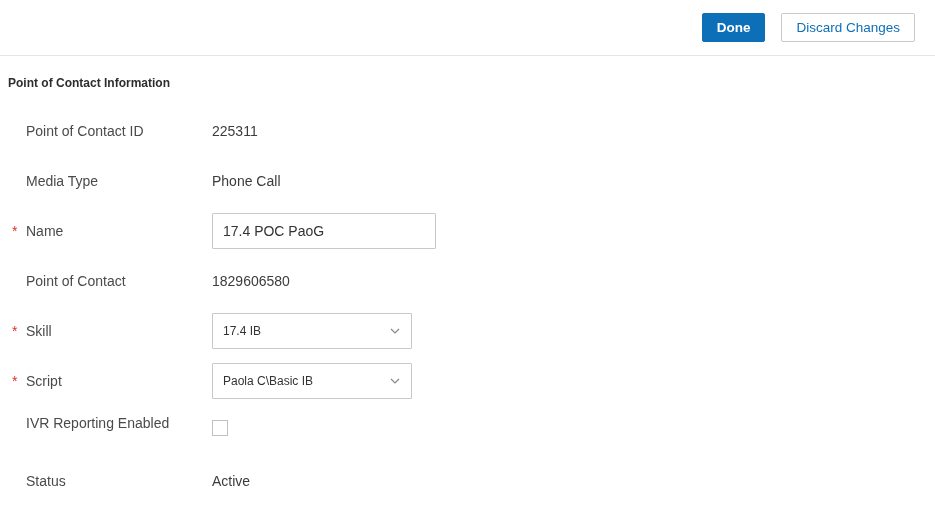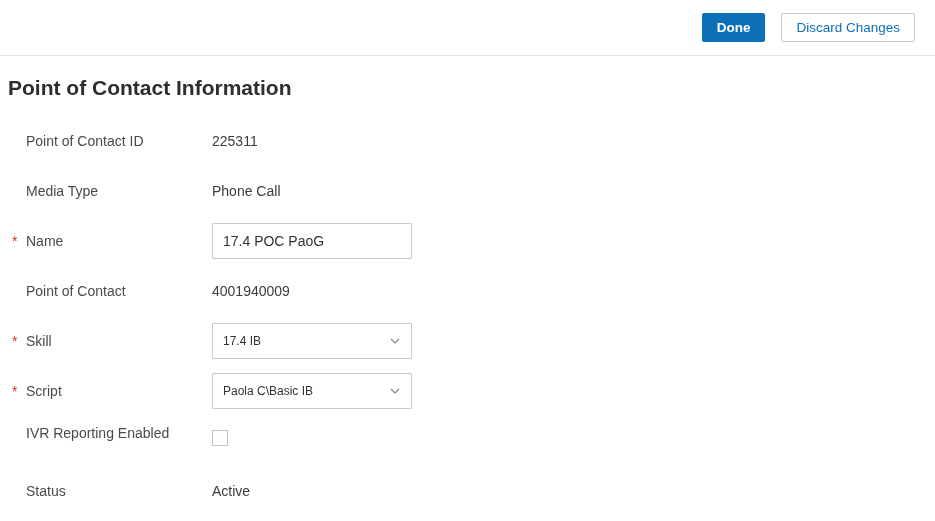--- a/index.html
+++ b/index.html
@@ -37,21 +37,21 @@
       color: #fff;
       border: 1px solid #0e6fb9;
       font-weight: 600;
     }
     .btn-secondary {
       background: #fff;
       color: #0e6fb9;
       border: 1px solid #c9c9c9;
     }
     .section-title {
-      font-size: 21px;
+      font-size: 12px;
       font-weight: 600;
       color: #2e2e2e;
       padding: 20px 4px 8px 8px;
     }
     .form-area {
       padding: 8px 0 0 26px;
     }
     .form-row {
       display: flex;
       align-items: center;
@@ -74,21 +74,21 @@
       font-size: 14px;
       line-height: 1;
       width: 8px;
       margin-left: -14px;
     }
     .value-text {
       color: #3c3c3c;
       font-size: 14px;
     }
     .text-input {
-      width: 200px;
+      width: 224px;
       height: 36px;
       border: 1px solid #c9c9c9;
       padding: 0 10px;
       font-size: 14px;
       color: #333;
       font-family: inherit;
       outline: none;
       border-radius: 1px;
     }
     .select-wrap {
@@ -155,21 +155,21 @@
   <div class="form-row">
     <div class="label-cell">
       <span class="req">*</span>
       <span>Name</span>
     </div>
     <input type="text" class="text-input" value="17.4 POC PaoG" style="">
   </div>
 
   <div class="form-row">
     <div class="label-cell">Point of Contact</div>
-    <div class="value-text">4001940009</div>
+    <div class="value-text">1829606580</div>
   </div>
 
   <div class="form-row">
     <div class="label-cell">
       <span class="req">*</span>
       <span>Skill</span>
     </div>
     <div class="select-wrap">
       <span class="select-value">17.4 IB</span>
       <svg class="chevron" viewBox="0 0 12 12">

